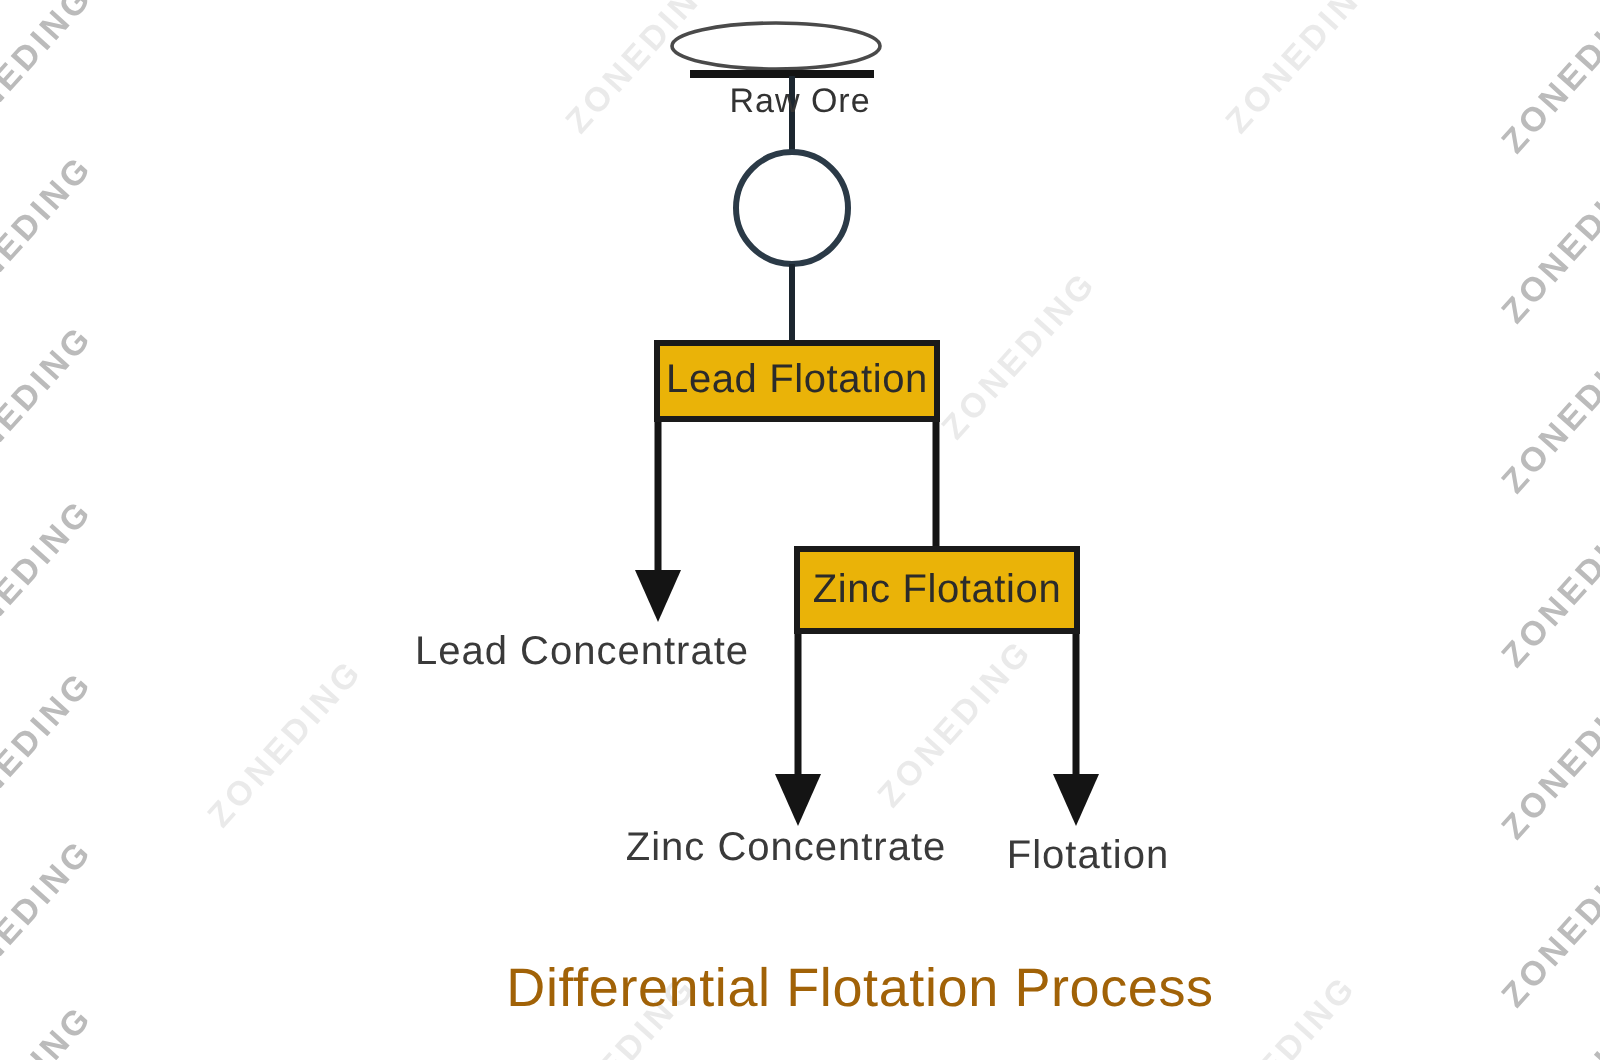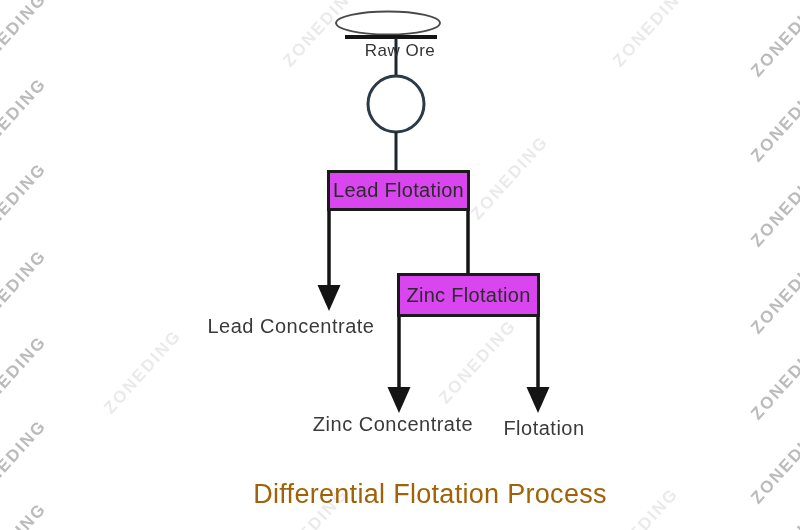--- a/index.html
+++ b/index.html
@@ -46,21 +46,21 @@
   }
   .ellipse-text {
     font-size: 17px;
     color: #333333;
     letter-spacing: 0.5px;
   }
   .flow-box {
     position: absolute;
     box-sizing: border-box;
     border: 3px solid #1a1a1a;
-    background: #d946ef;
+    background: #eab308;
     display: flex;
     align-items: center;
     justify-content: center;
     z-index: 3;
     font-size: 20px;
     color: #2b2b2b;
     letter-spacing: 0.3px;
     white-space: nowrap;
   }
   .stream-label {

